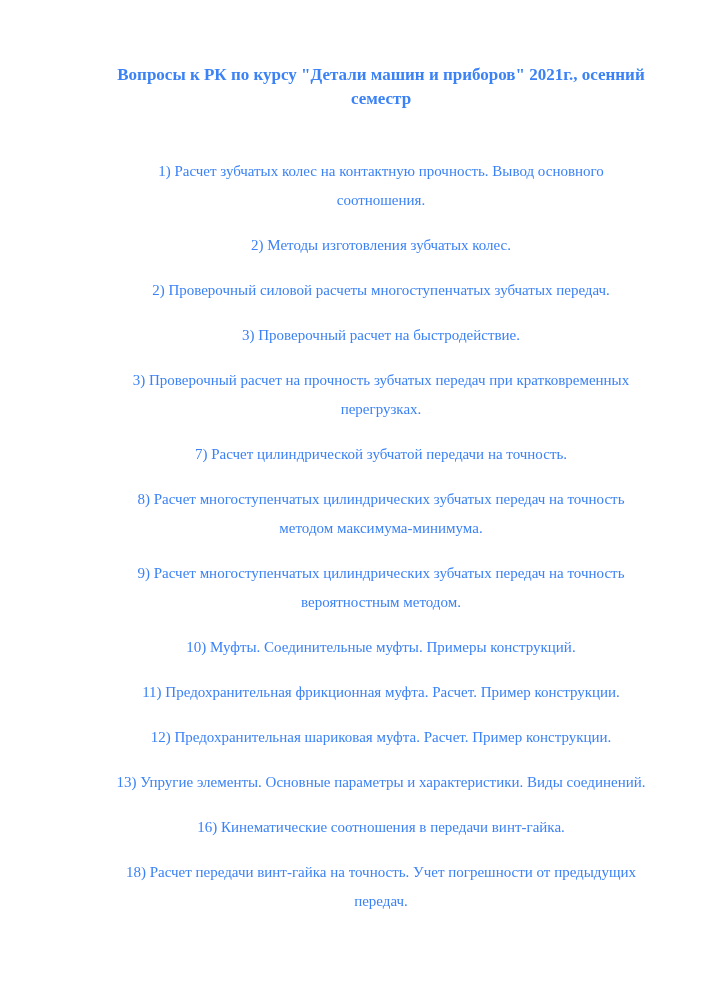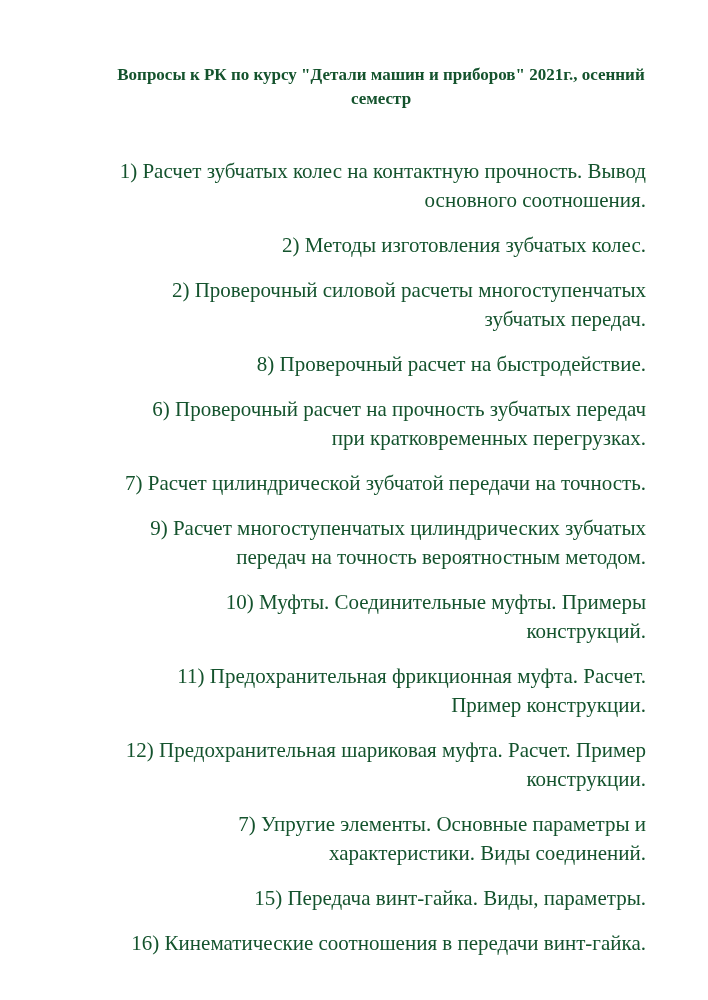--- a/index.html
+++ b/index.html
@@ -8,54 +8,55 @@
     background: #ffffff;
   }
   .page {
     position: relative;
     width: 708px;
     height: 1000px;
     background: #ffffff;
     box-sizing: border-box;
     padding: 63px 46px 0 100px;
     font-family: "Liberation Serif", serif;
-    color: #14532d;
+    color: #3b82f6;
     overflow: hidden;
   }
   .title {
     margin: 0;
     font-size: 17px;
     font-weight: bold;
     text-align: center;
     line-height: 24px;
   }
   .list {
     margin-top: 46px;
   }
   .item {
     margin: 16px;
-    font-size: 21px;
+    font-size: 15px;
     font-weight: normal;
     line-height: 29px;
-    text-align: right;
+    text-align: center;
   }
 </style>
 </head>
 <body>
 
 <div class="page">
   <h1 class="title">Вопросы к РК по курсу "Детали машин и приборов" 2021г., осенний семестр</h1>
   <div class="list">
       <p class="item">1) Расчет зубчатых колес на контактную прочность. Вывод основного соотношения.</p>
       <p class="item">2) Методы изготовления зубчатых колес.</p>
       <p class="item">2) Проверочный силовой расчеты многоступенчатых зубчатых передач.</p>
-      <p class="item">8) Проверочный расчет на быстродействие.</p>
-      <p class="item">6) Проверочный расчет на прочность зубчатых передач при кратковременных перегрузках.</p>
+      <p class="item">3) Проверочный расчет на быстродействие.</p>
+      <p class="item">3) Проверочный расчет на прочность зубчатых передач при кратковременных перегрузках.</p>
       <p class="item">7) Расчет цилиндрической зубчатой передачи на точность.</p>
+      <p class="item">8) Расчет многоступенчатых цилиндрических зубчатых передач на точность методом максимума-минимума.</p>
       <p class="item">9) Расчет многоступенчатых цилиндрических зубчатых передач на точность вероятностным методом.</p>
       <p class="item">10) Муфты. Соединительные муфты. Примеры конструкций.</p>
       <p class="item">11) Предохранительная фрикционная муфта. Расчет. Пример конструкции.</p>
       <p class="item">12) Предохранительная шариковая муфта. Расчет. Пример конструкции.</p>
-      <p class="item">7) Упругие элементы. Основные параметры и характеристики. Виды соединений.</p>
-      <p class="item">15) Передача винт-гайка. Виды, параметры.</p>
+      <p class="item">13) Упругие элементы. Основные параметры и характеристики. Виды соединений.</p>
       <p class="item">16) Кинематические соотношения в передачи винт-гайка.</p>
+      <p class="item">18) Расчет передачи винт-гайка на точность. Учет погрешности от предыдущих передач.</p>
     </div>
 </div>
 
 </body></html>

